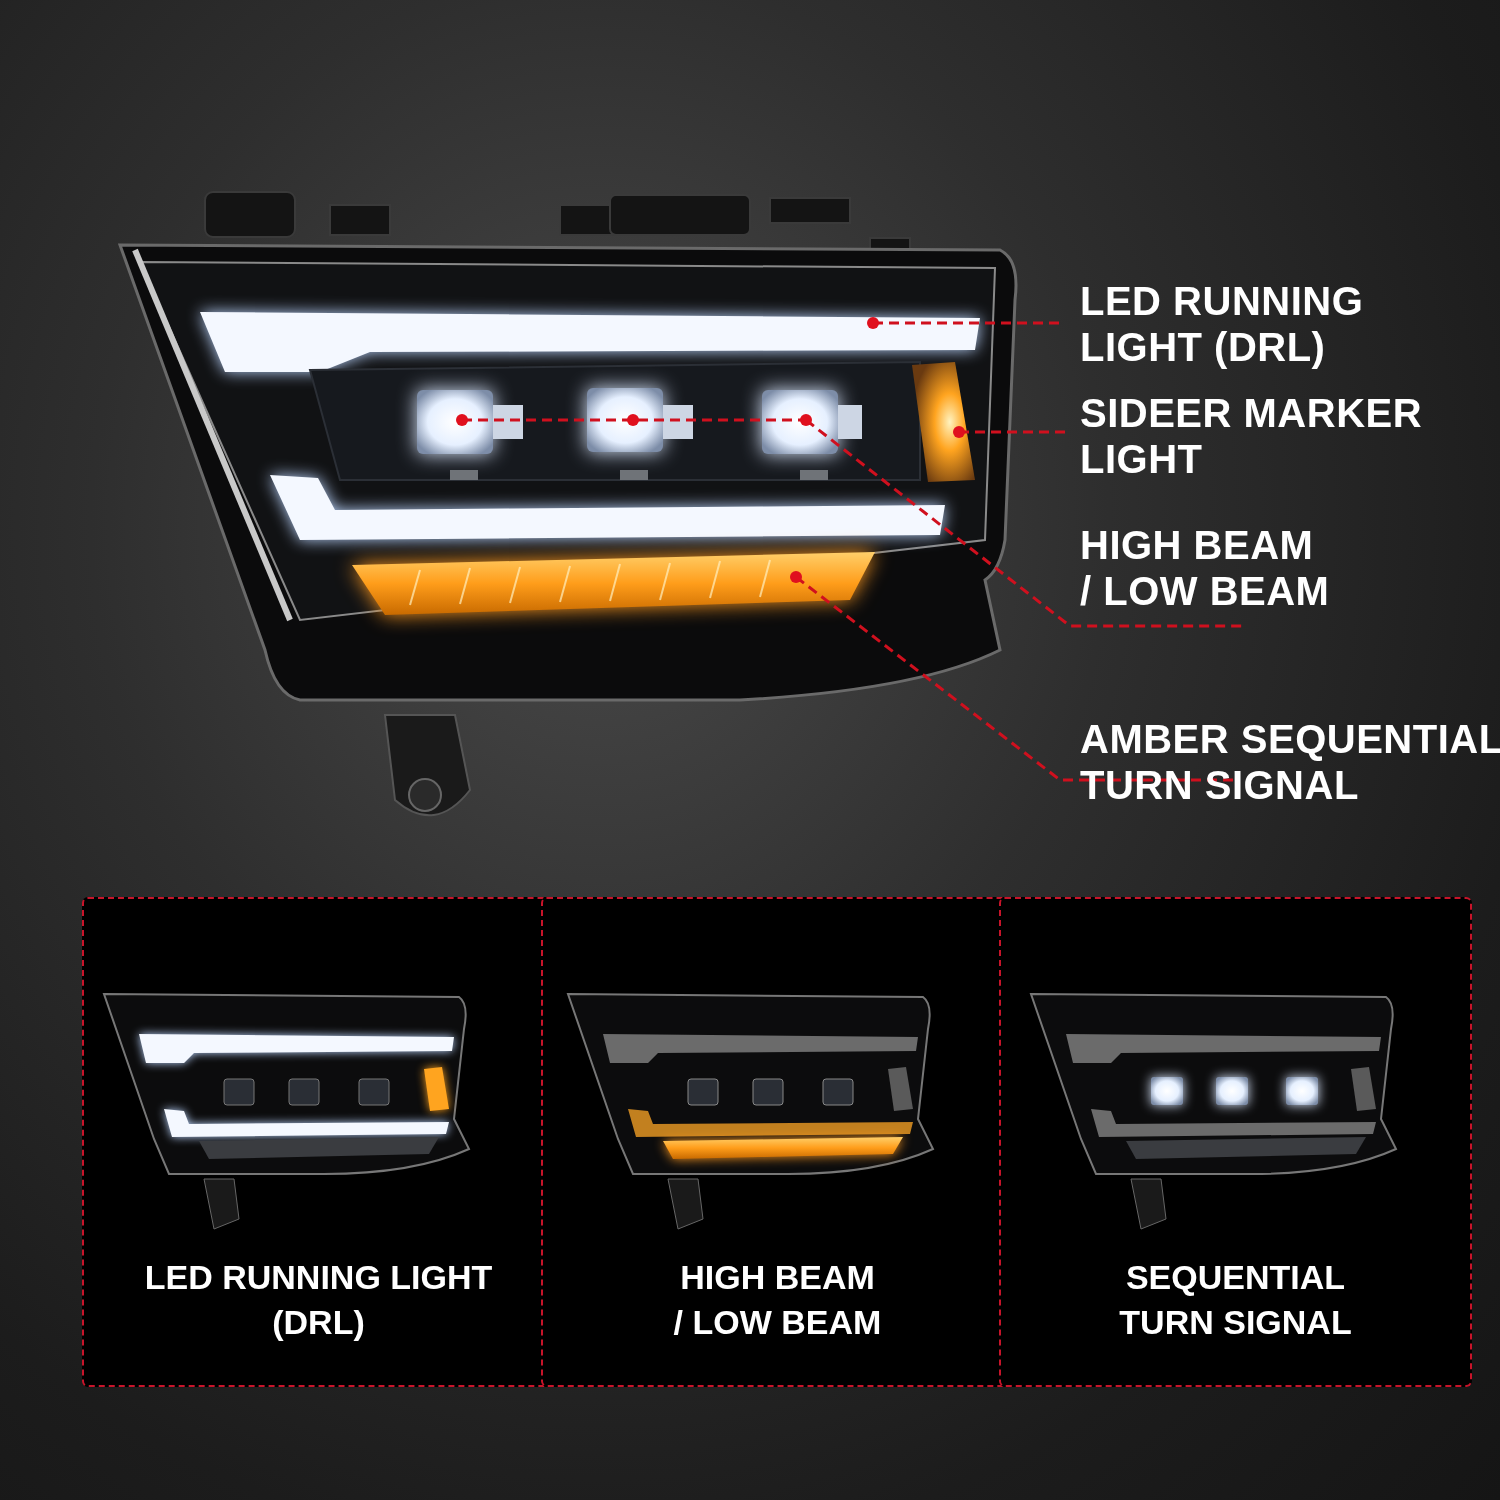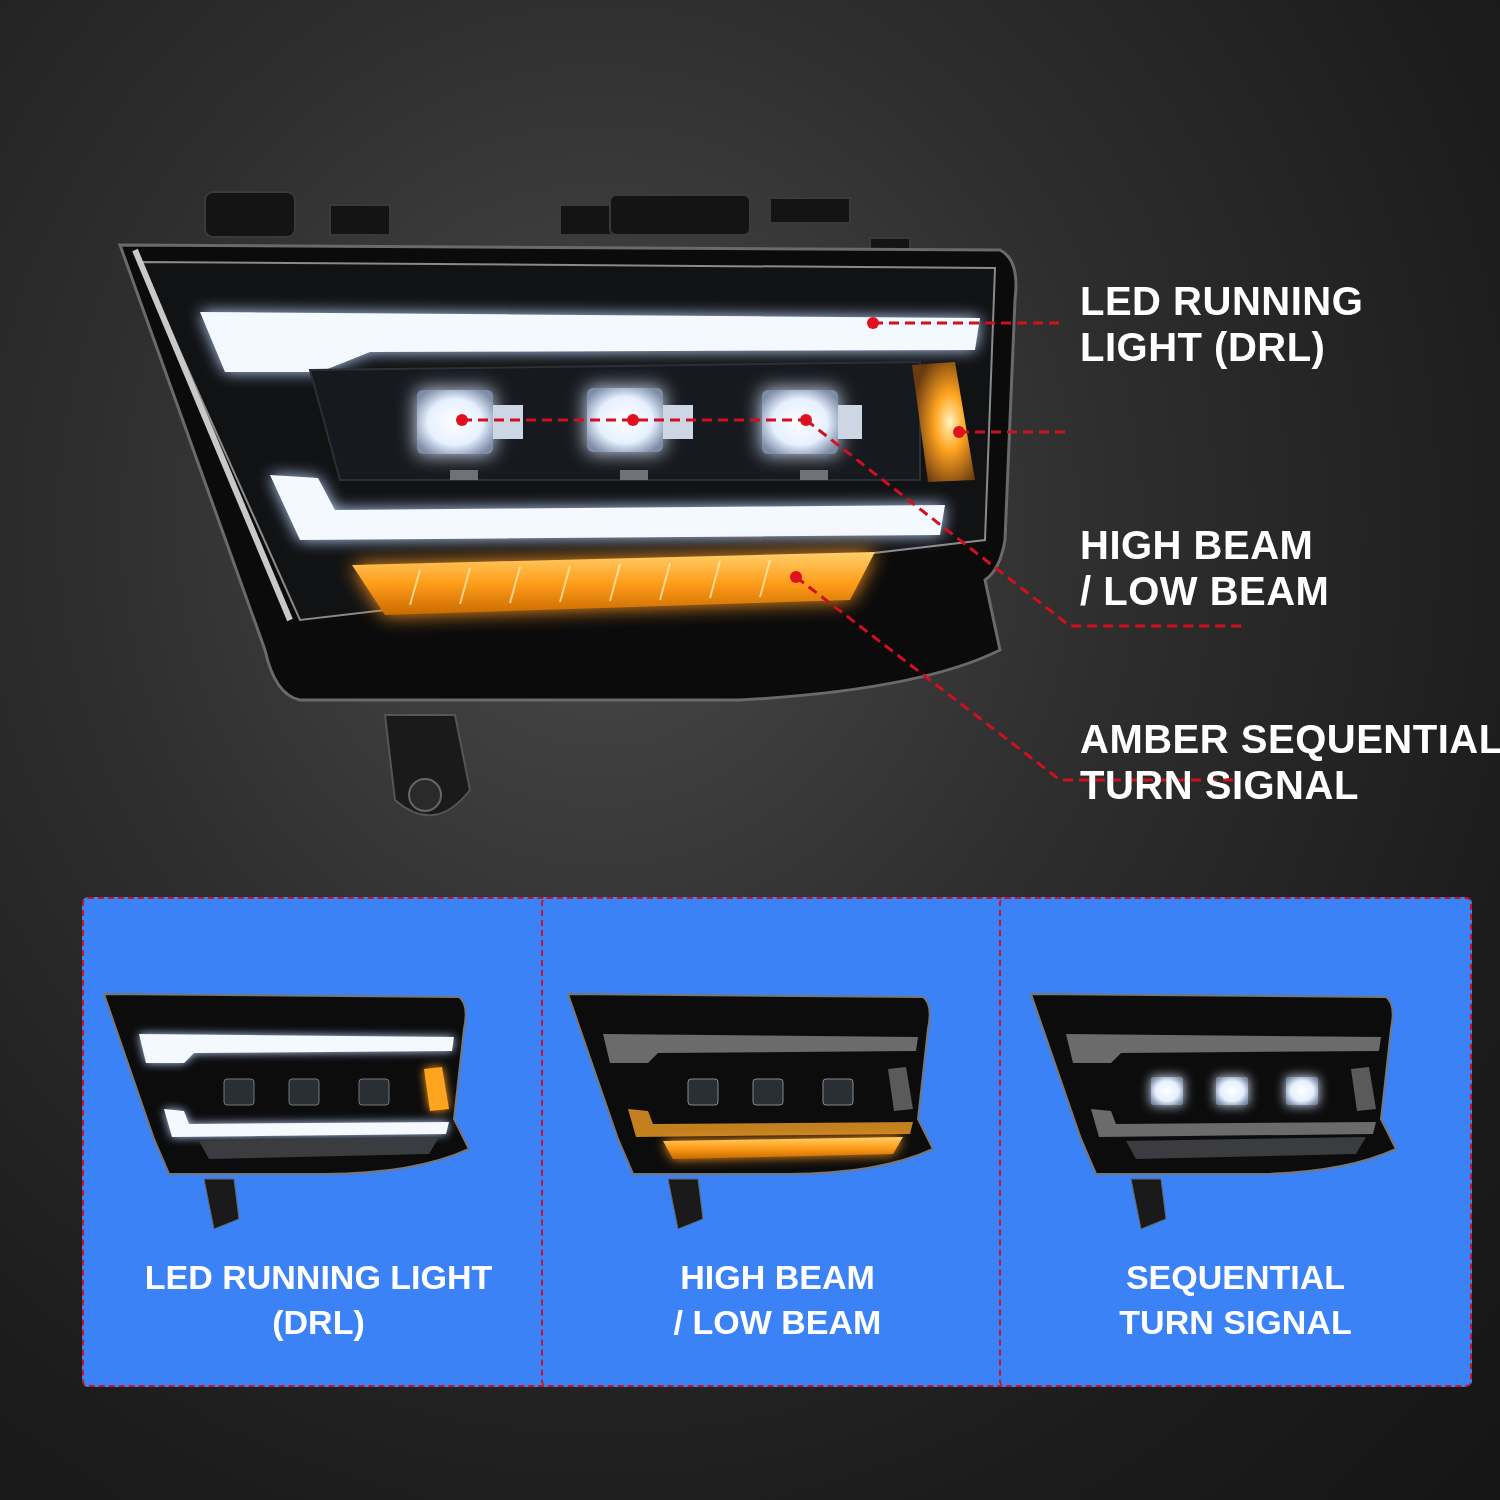--- a/index.html
+++ b/index.html
@@ -10,21 +10,21 @@
     color:#fff;
   }
   .hero { position:absolute; left:0; top:0; width:1500px; height:860px;margin-left:40px; }
   .hero svg { position:absolute; left:0; top:0; }
   .callout-label {
     position:absolute; left:1040px; font-size:40px; font-weight:bold; line-height:46px;
     letter-spacing:0.5px; color:#fff; white-space:pre-line;
   }
   .panel {
     position:absolute; top:897px; width:473px; height:490px;
-    background:#3b82f6; border:2px dashed #c8142a; border-radius:6px; box-sizing:border-box;
+    background:#000000; border:2px dashed #c8142a; border-radius:6px; box-sizing:border-box;
   }
   .panel svg { position:absolute; left:0; top:60px; }
   .panel-label {
     position:absolute; left:0; right:0; top:356px; text-align:center;
     font-size:34px; font-weight:bold; line-height:45px; white-space:pre-line; color:#fff;
   }
 </style>
 </head>
 <body>
 
@@ -109,20 +109,22 @@
       <circle cx="919" cy="432" r="6"></circle>
       <circle cx="422" cy="420" r="6"></circle>
       <circle cx="593" cy="420" r="6"></circle>
       <circle cx="766" cy="420" r="6"></circle>
       <circle cx="756" cy="577" r="6"></circle>
     </g>
   </svg>
 
   <div class="callout-label" style="top:278px;">LED RUNNING
 LIGHT (DRL)</div>
+  <div class="callout-label" style="top:390px;">SIDEER MARKER
+LIGHT</div>
   <div class="callout-label" style="top:522px;">HIGH BEAM
 / LOW BEAM</div>
   <div class="callout-label" style="top:716px;">AMBER SEQUENTIAL
 TURN SIGNAL</div>
 </div>
 
 <div class="panel" style="left:82px;">
   <svg width="416" height="300" viewBox="0 0 416 300">
     <path d="M20 35 L375 38 Q385 45 380 70 L370 160 L385 190 Q330 215 240 215 L85 215 L70 180 Z" fill="#0c0c0d" stroke="#777" stroke-width="2"></path>
     <path d="M55 75 L370 78 L368 92 L110 94 L100 104 L62 104 Z" fill="#f4f8ff" style="filter:drop-shadow(0 0 5px #bcd6ff)"></path>

